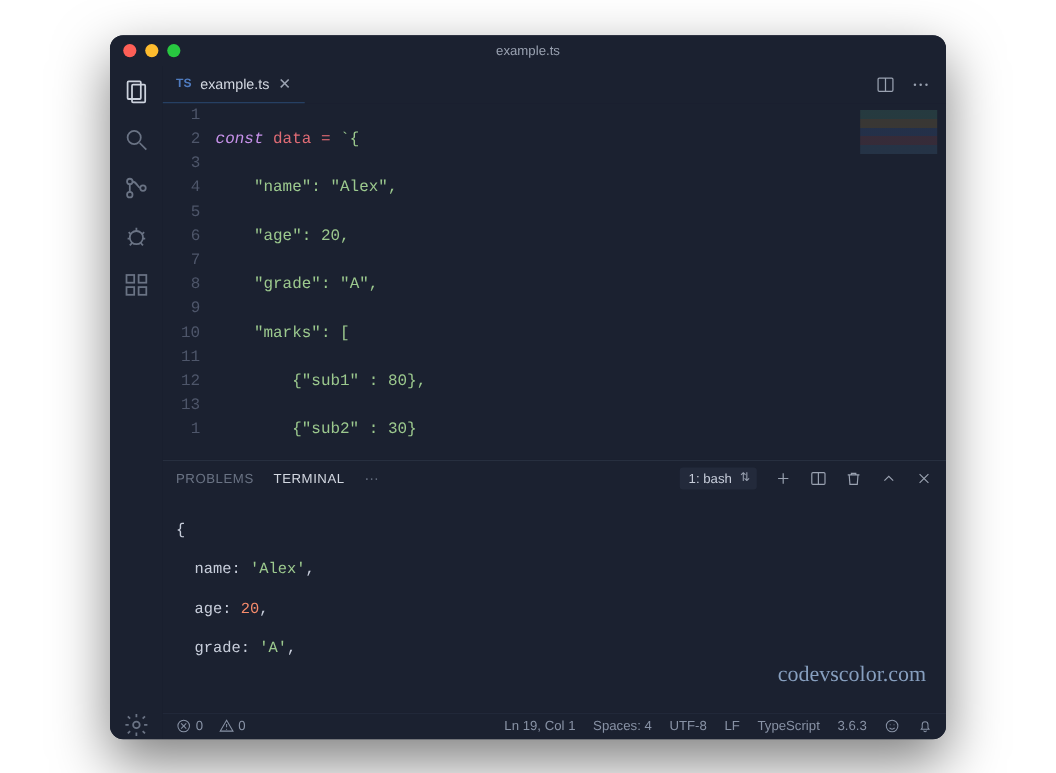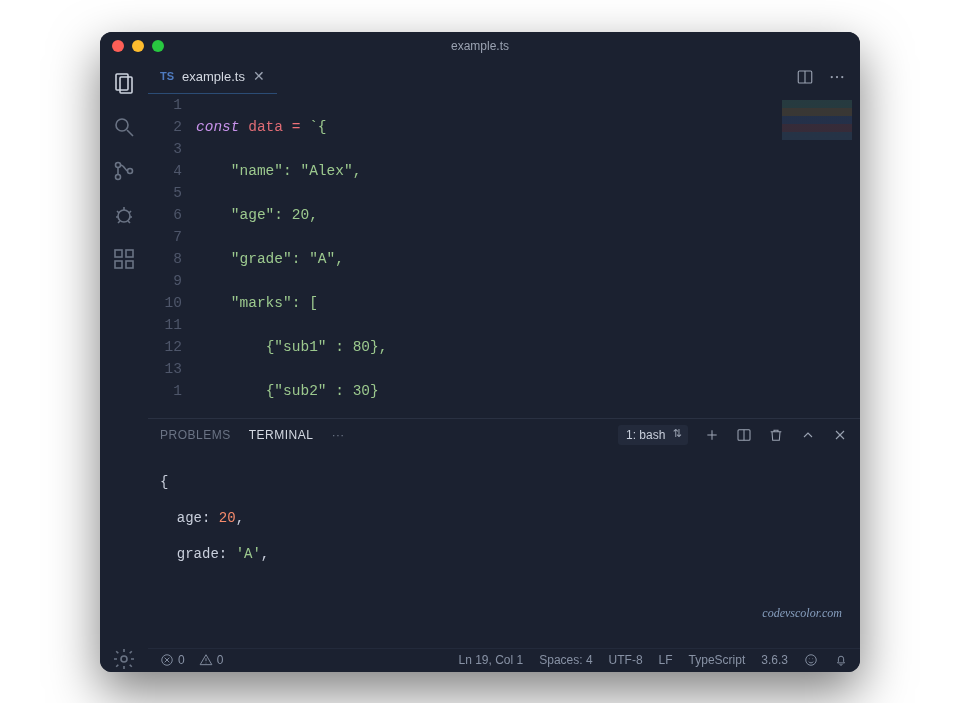--- a/index.html
+++ b/index.html
@@ -118,22 +118,22 @@
   .terminal {
     flex:1; padding: 4px 12px 2px 12px;
     color: #c8cedb; white-space: pre; overflow:hidden;
     font-size: 14px; line-height: 18px;
     position: relative;
   }
   .terminal .num { color: #f78c6c; }
   .terminal .str { color: #9cc98e; }
   .watermark {
     position:absolute; right:18px; bottom:26px;
-    color:#879fbf; font-style: italic; font-family: "Brush Script MT", cursive;
-    font-size: 12px;
+    color:#879fbf; font-family: "Brush Script MT", cursive;
+    font-size: 20px;
     margin-left: 40px;
   }
   
   .statusbar {
     height: 24px; background: #1b2130;
     display: flex; align-items: center;
     font-family: -apple-system, sans-serif; font-size: 12px;
     color: #8892a5; padding: 0 12px; gap: 14px;
     border-top: 1px solid #232a3b;
   }
@@ -304,20 +304,21 @@
             <div class="pico">
                 <svg viewBox="0 0 24 24">
                   <line x1="6" y1="6" x2="18" y2="18"></line>
                   <line x1="18" y1="6" x2="6" y2="18"></line>
                 </svg>
               </div>
           </div>
         </div>
         <div class="terminal">
 <div>{</div>
+<div><span>  name: </span><span class="str">'Alex'</span><span>,</span></div>
 <div><span>  age: </span><span class="num">20</span><span>,</span></div>
 <div><span>  grade: </span><span class="str">'A'</span><span>,</span></div>
 
 
 
 
           <div class="watermark">codevscolor.com</div>
         </div>
       </div>
 

